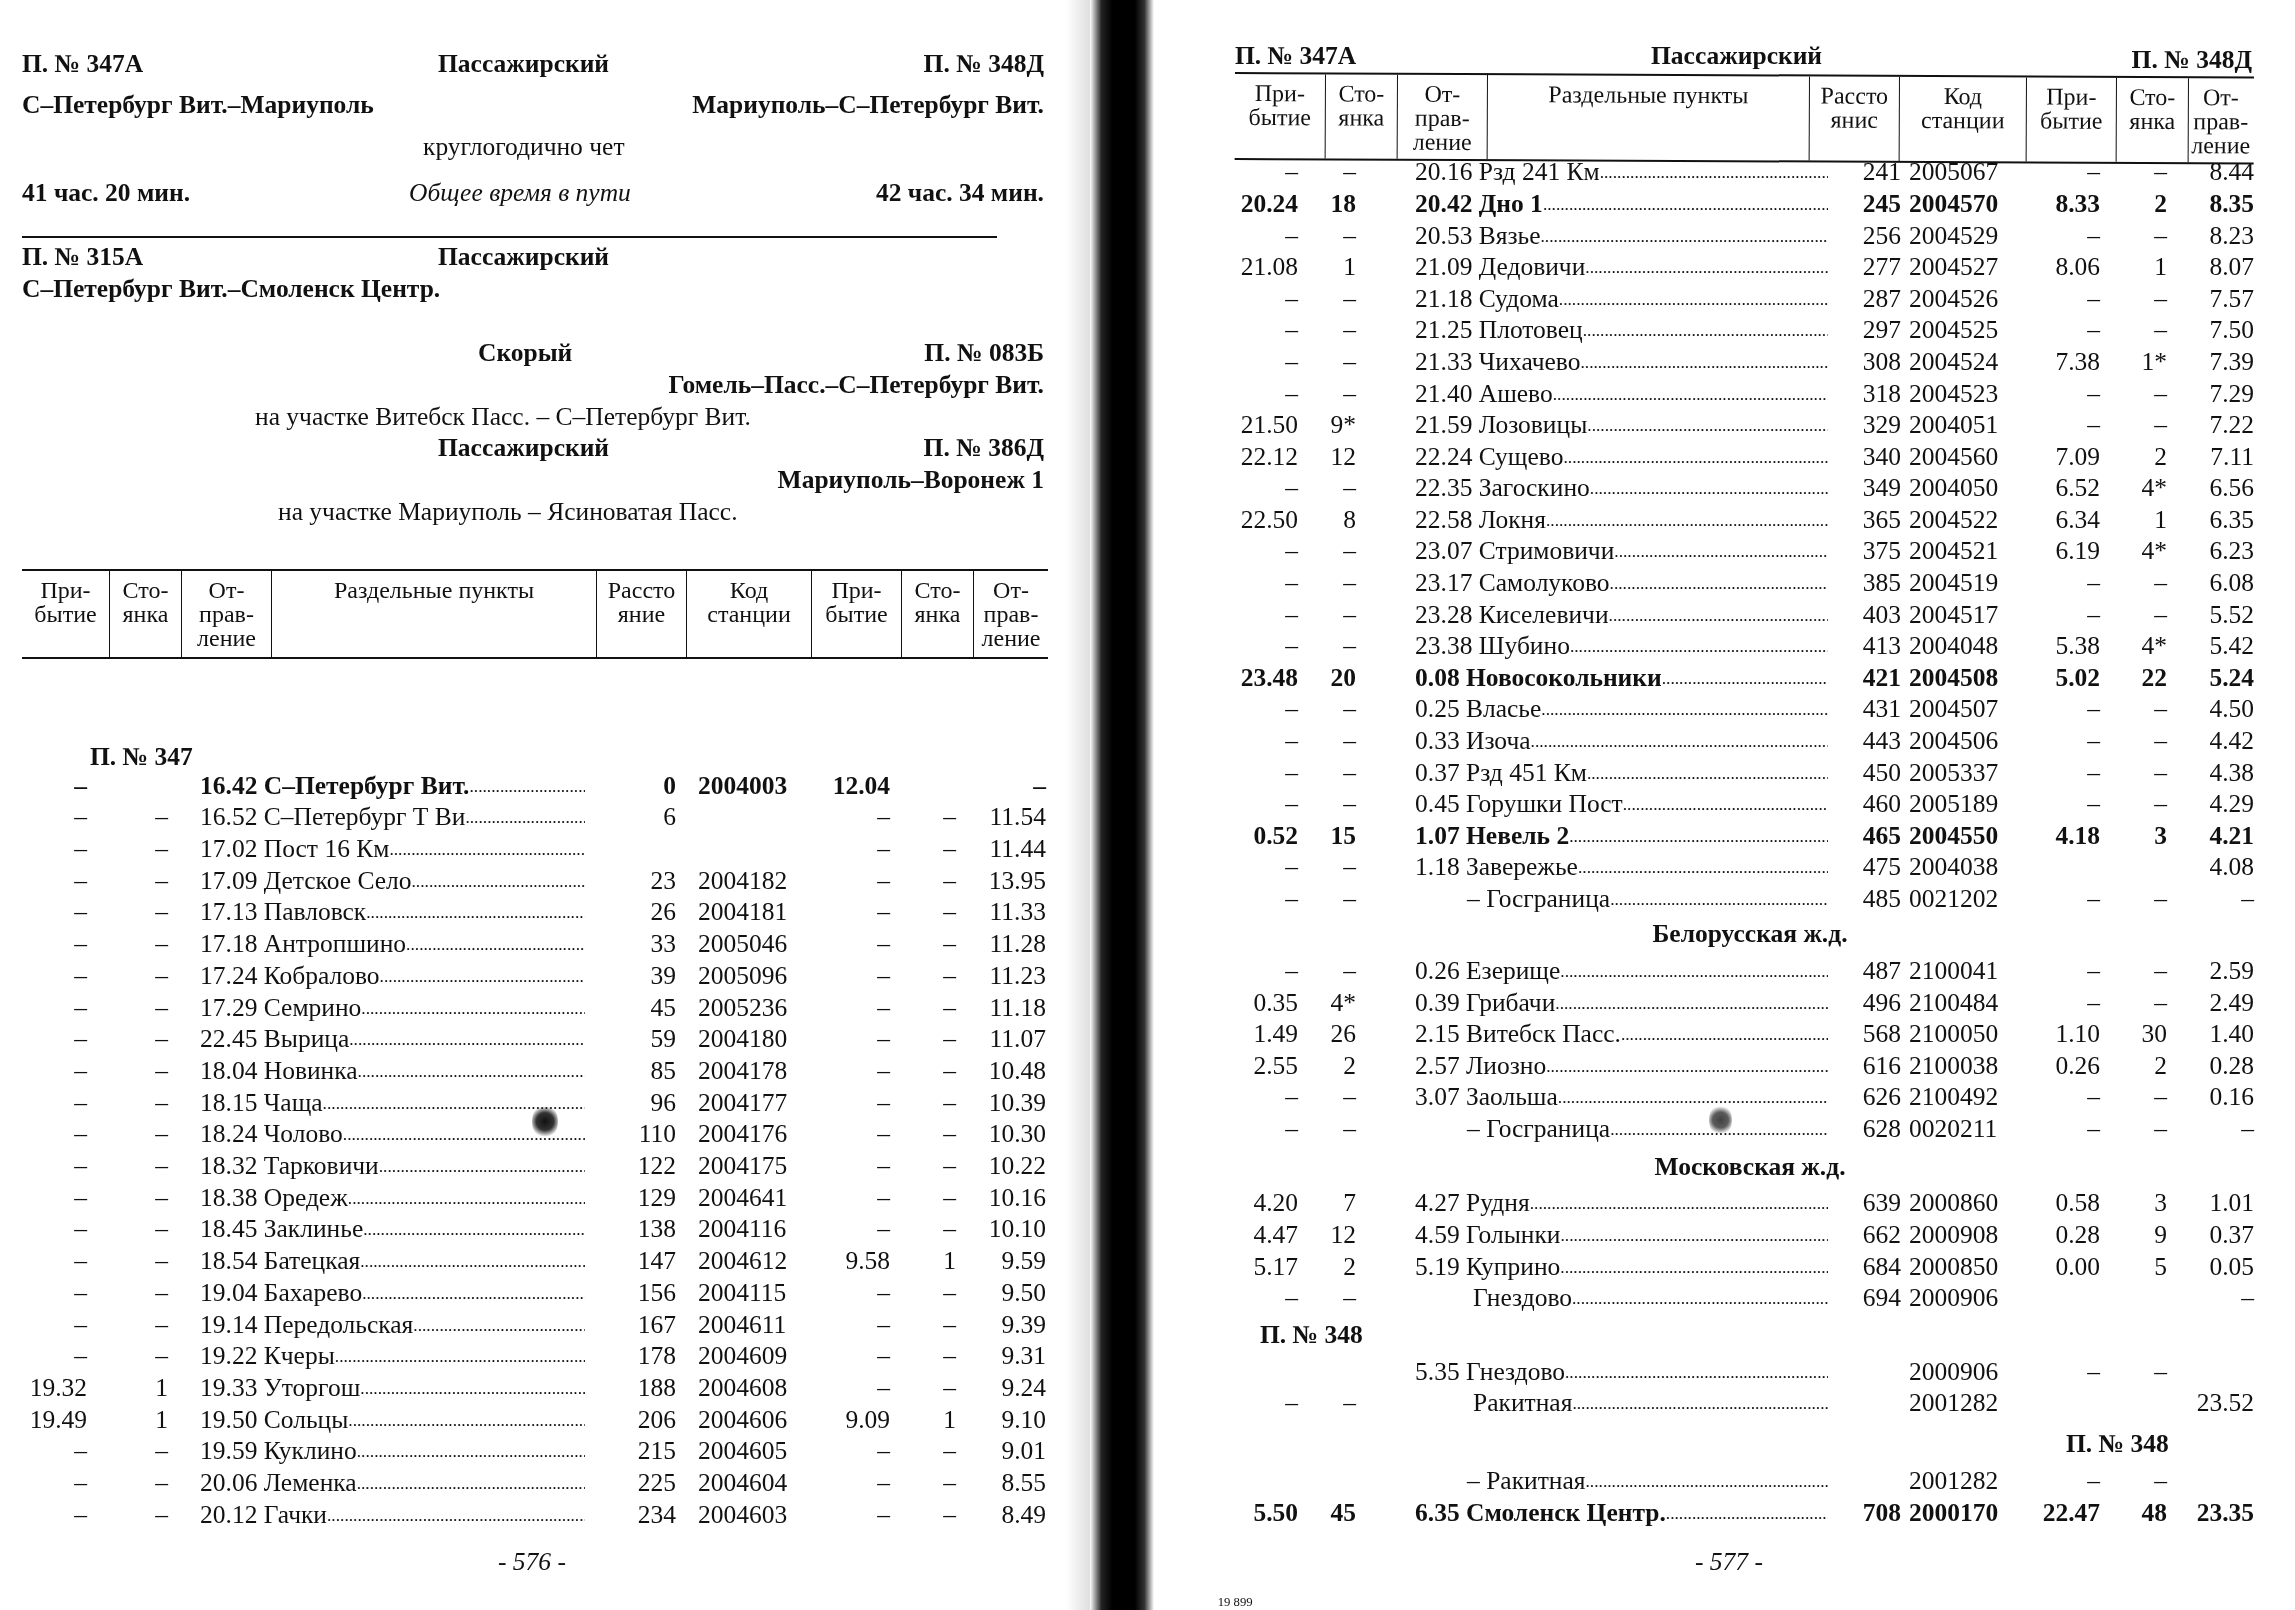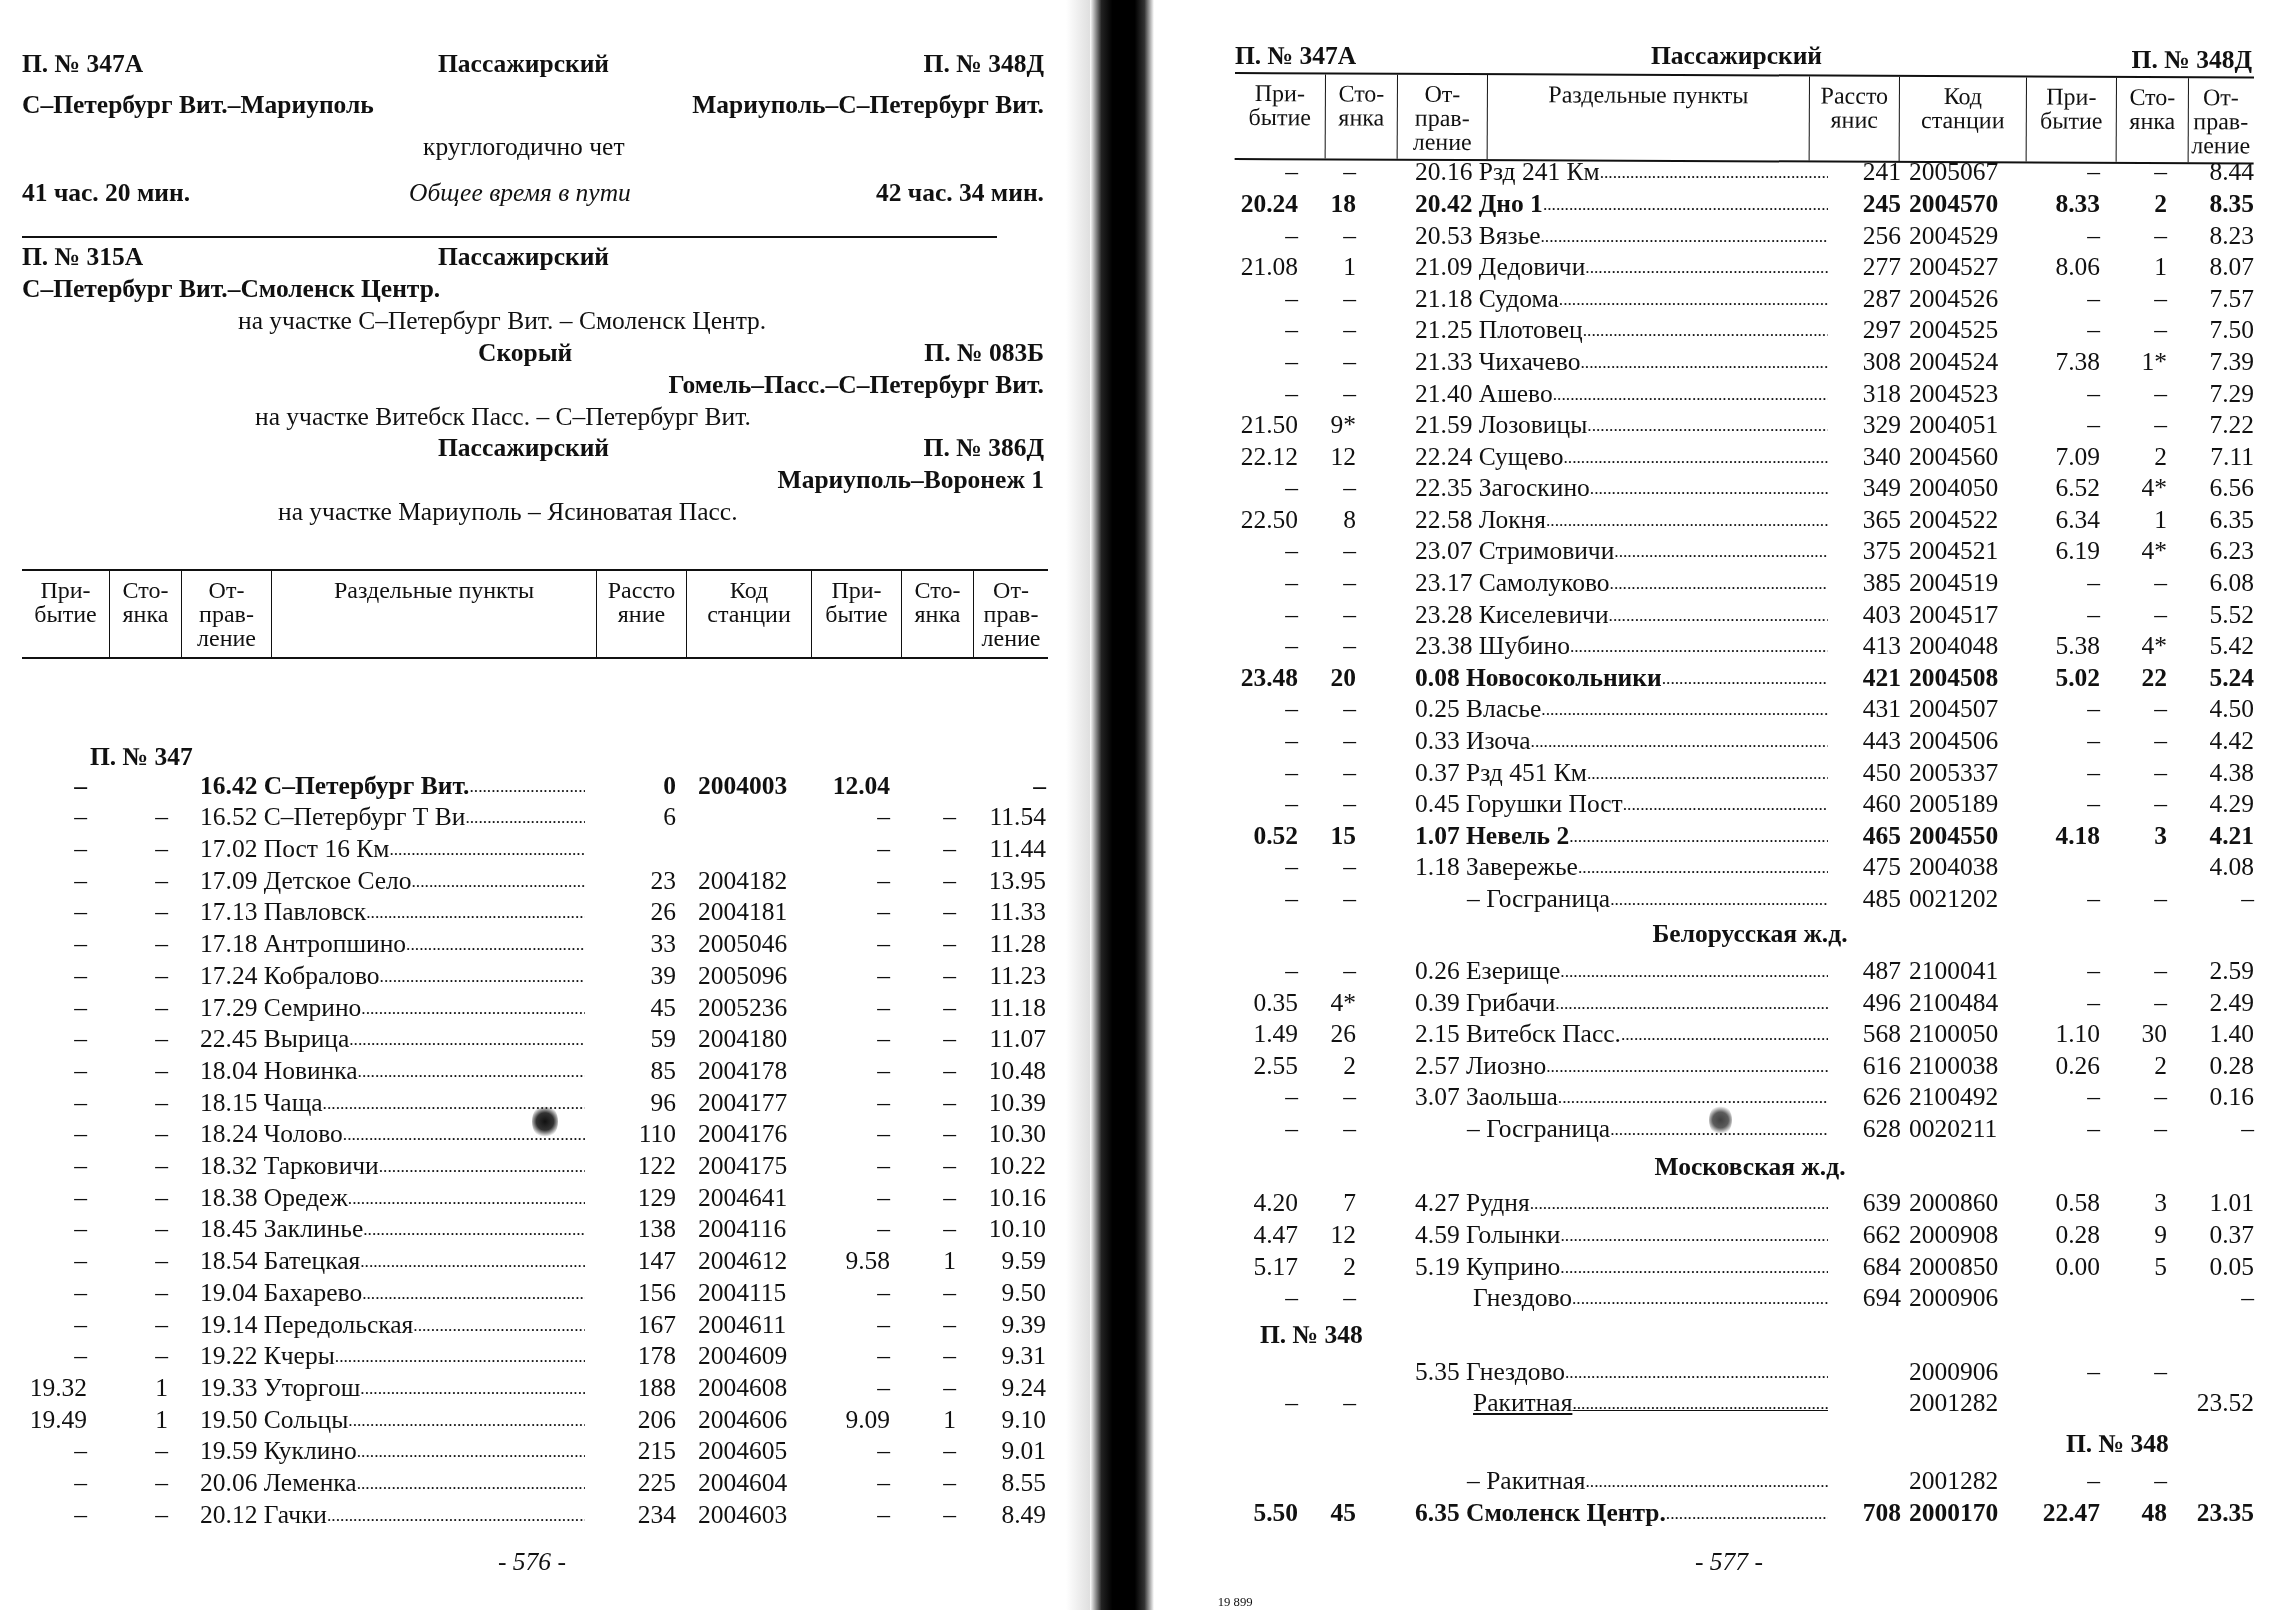--- a/index.html
+++ b/index.html
@@ -68,21 +68,20 @@
 
   <div class="abs hdr-bold" style="left:22px; top:178px;">41 час. 20 мин.</div>
   <div class="abs hdr-text i" style="left:409px; top:178px;">Общее время в пути</div>
   <div class="abs hdr-bold" style="right:28px; top:178px;">42 час. 34 мин.</div>
 
   <div class="rule" style="left:22px; top:236px; width:975px; height:2.3px;"></div>
 
   <div class="abs hdr-bold" style="left:22px; top:242px;">П. № 315А</div>
   <div class="abs hdr-bold" style="left:438px; top:242px;">Пассажирский</div>
   <div class="abs hdr-bold" style="left:22px; top:274px;">С–Петербург Вит.–Смоленск Центр.</div>
-  <div class="abs hdr-text" style="left:238px; top:306px;">на участке С–Петербург Вит. – Смоленск Центр.</div>
 
   <div class="abs hdr-bold" style="left:478px; top:338px;">Скорый</div>
   <div class="abs hdr-bold" style="right:28px; top:338px;">П. № 083Б</div>
   <div class="abs hdr-bold" style="right:28px; top:370px;">Гомель–Пасс.–С–Петербург Вит.</div>
   <div class="abs hdr-text" style="left:255px; top:402px;">на участке Витебск Пасс. – С–Петербург Вит.</div>
 
   <div class="abs hdr-bold" style="left:438px; top:433px;">Пассажирский</div>
   <div class="abs hdr-bold" style="right:28px; top:433px;">П. № 386Д</div>
   <div class="abs hdr-bold" style="right:28px; top:465px;">Мариуполь–Воронеж 1</div>
   <div class="abs hdr-text" style="left:278px; top:497px;">на участке Мариуполь – Ясиноватая Пасс.</div>
@@ -957,21 +956,21 @@
         </span>
       </div>
       <div class="row" style="top: 1387px; left: 0px; width: 1078px;">
         <span class="c-arr" style="left: 23px; width: 70px; text-align: right;">–</span>
         <span class="c-stop" style="left: 96px; width: 55px; text-align: right;">–</span>
         <span class="c-dist" style="left: 632px; width: 64px; text-align: right;"></span>
         <span class="c-code" style="left: 704px; width: 99px; text-align: left;">2001282</span>
         <span class="c-arr2" style="left: 808px; width: 87px; text-align: right;"></span>
         <span class="c-stop2" style="left: 898px; width: 64px; text-align: right;"></span>
         <span class="c-dep2" style="left: 962px; width: 87px; text-align: right;">23.52</span>
-        <span class="c-st" style="left: 210px; width: 413px; text-align: left; display: flex; text-decoration: underline;">
+        <span class="c-st" style="left: 210px; width: 413px; text-align: left; display: flex;">
           <span style="position: static; padding-left: 58px;">Ракитная</span>
           <span style="position: static; flex: 1 1 0%; overflow: hidden; font-weight: normal; font-size: 17.4px;"> ........................................................................................................................</span>
         </span>
       </div>
       <div class="abs hdr-bold" style="left: 861px; top: 1429px;">П. № 348</div>
       <div class="row" style="top: 1465px; left: 0px; width: 1078px;">
         <span class="c-arr" style="left: 23px; width: 70px; text-align: right;"></span>
         <span class="c-stop" style="left: 96px; width: 55px; text-align: right;"></span>
         <span class="c-dist" style="left: 632px; width: 64px; text-align: right;"></span>
         <span class="c-code" style="left: 704px; width: 99px; text-align: left;">2001282</span>

